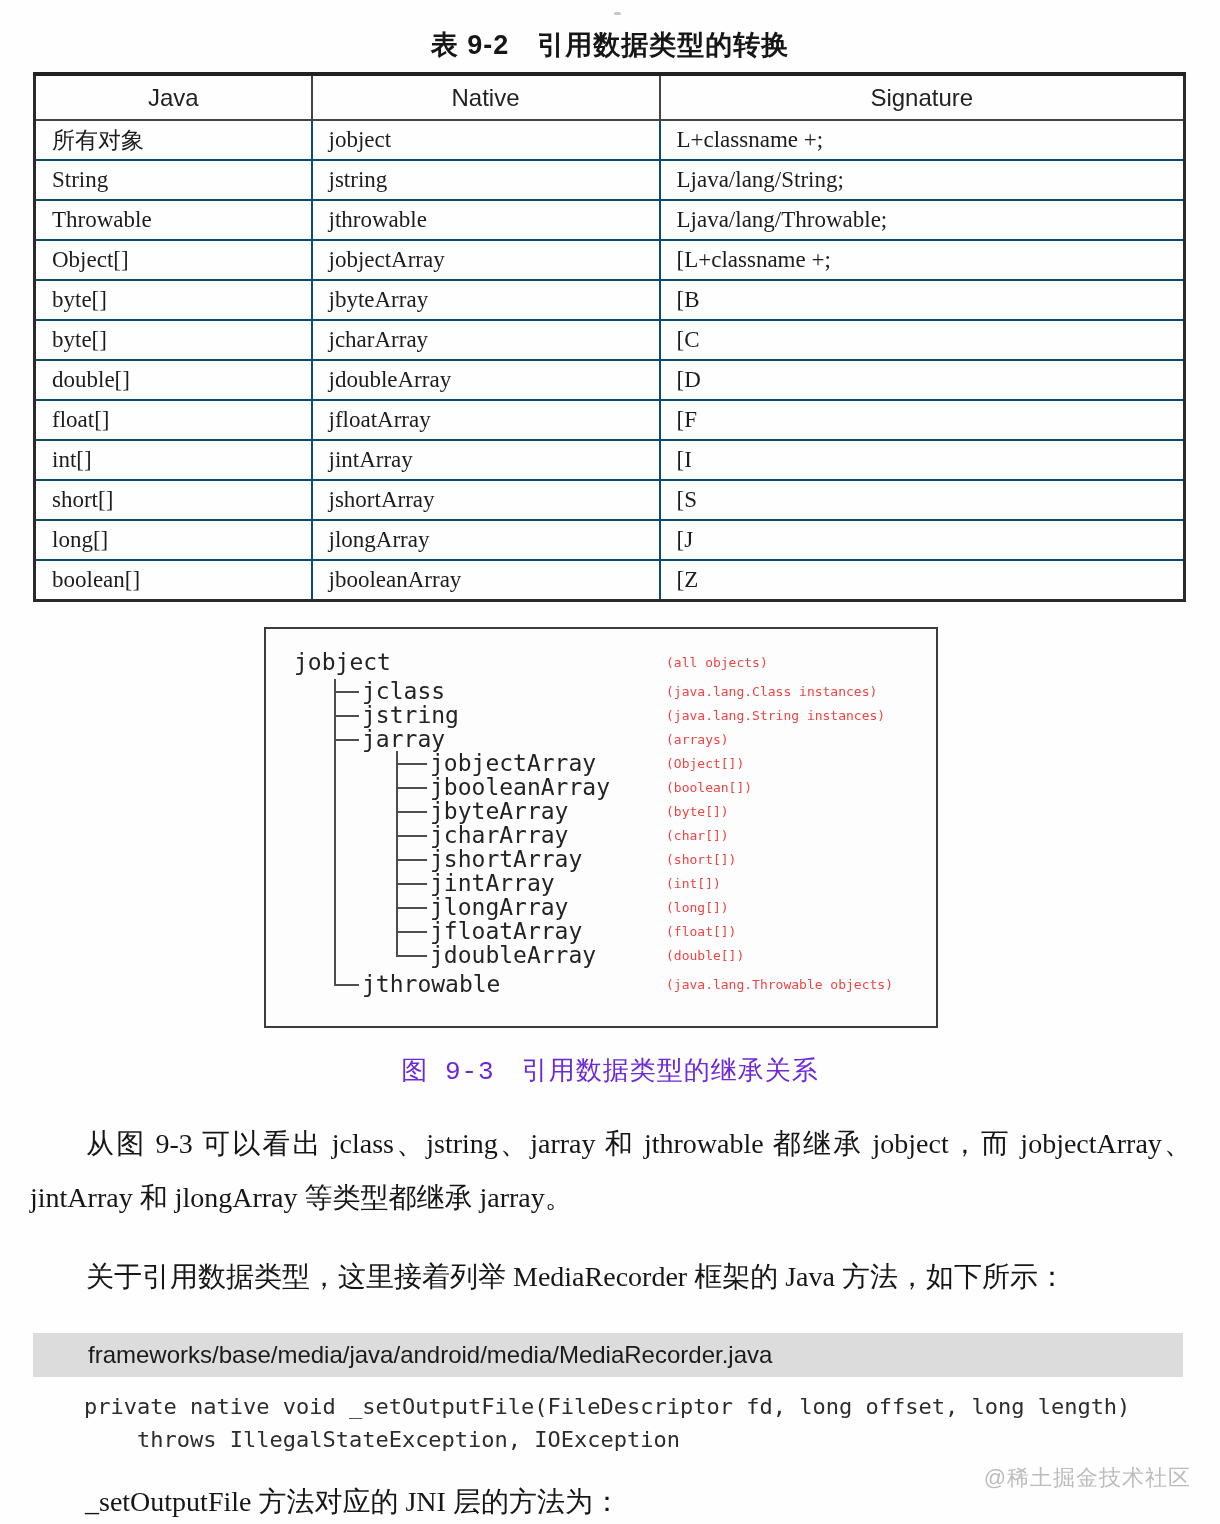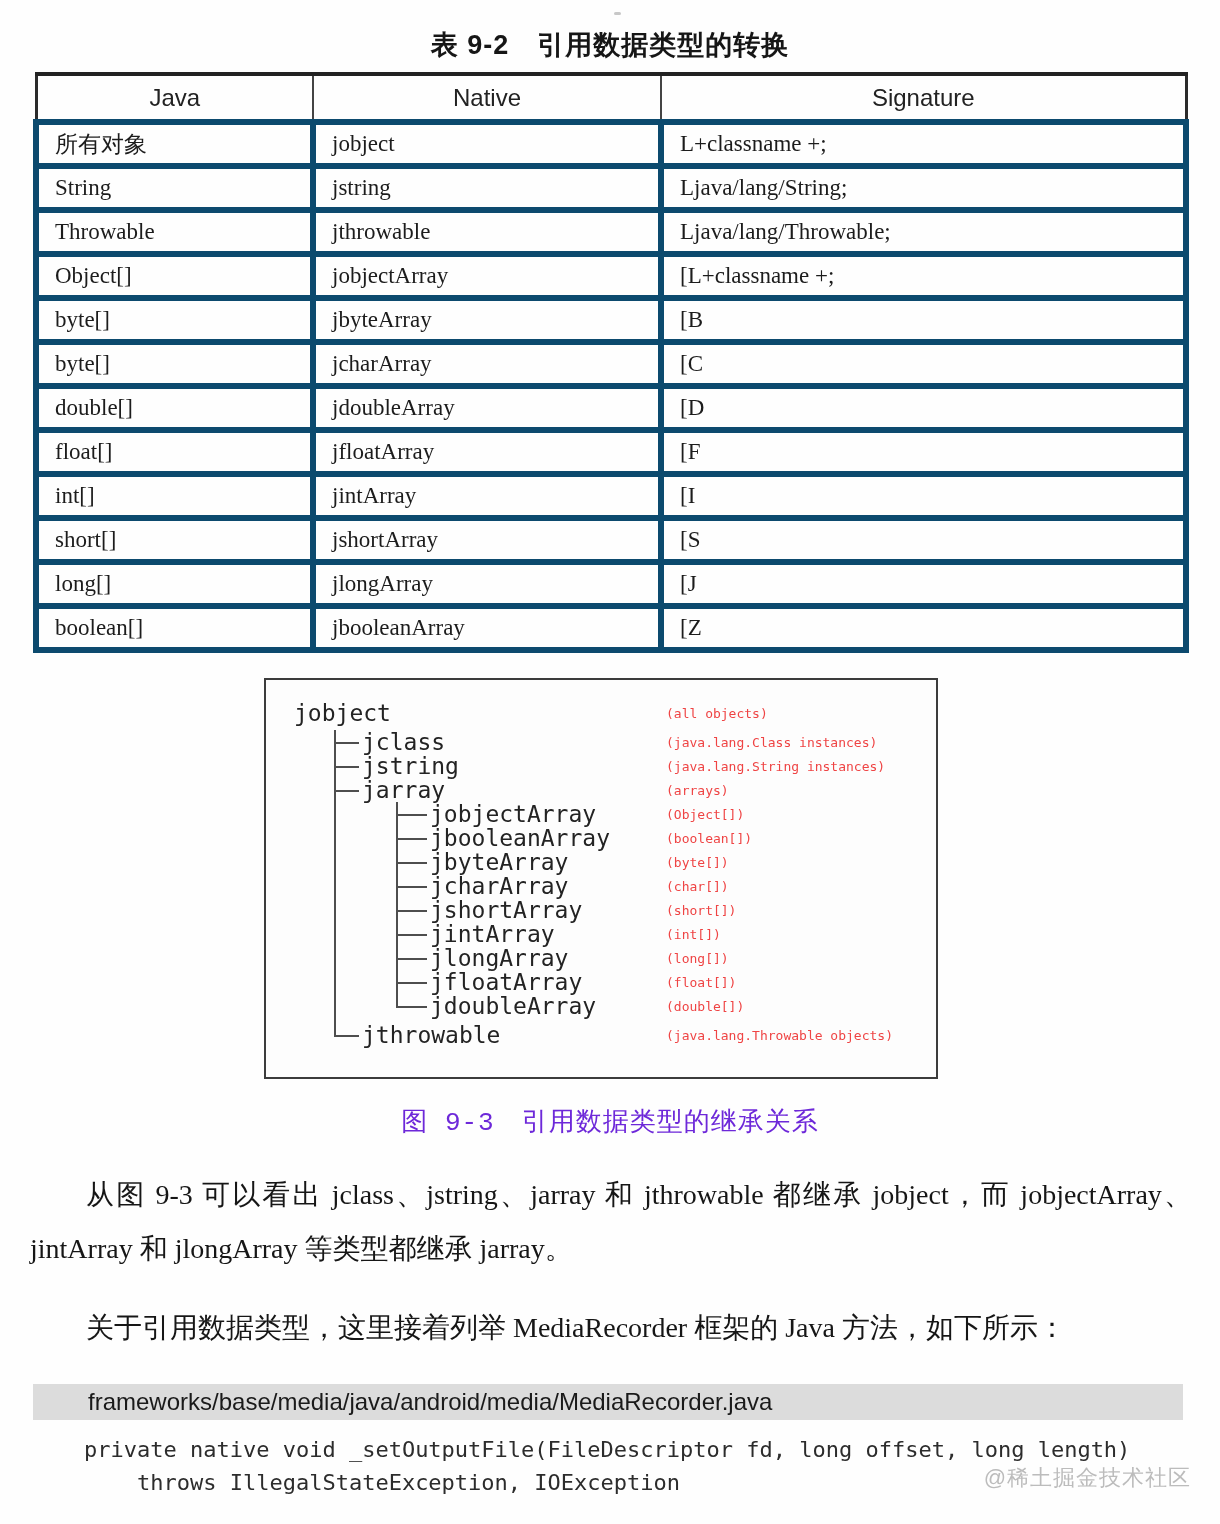--- a/index.html
+++ b/index.html
@@ -22,21 +22,21 @@
     border-collapse:collapse;
     border:3px solid #2b2b2b; border-top:4px solid #222;
   }
   table.conv th {
     height:41px; border:2px solid #444;
     font-family:"Liberation Sans","DejaVu Sans",sans-serif;
     font-size:24px; font-weight:400; color:#222; text-align:center;
     vertical-align:middle;
   }
   table.conv td {
-    height:38px; border:6px solid #0c4a6e;
+    height:38px; border:2px solid #0c4a6e;
     font-size:23px; color:#1c1c1c; padding:0 8px 0 16px;
     vertical-align:middle; white-space:nowrap; overflow:hidden;
   }
 
   
   .fig-box {
     position:relative; margin:25px 0 0 264px; width:670px; height:381px;
     border:2px solid #3c3c3c; background:#fdfdfd;
     padding-top:16px; box-sizing:content-box;
     font-family:"DejaVu Sans Mono","Liberation Mono",monospace;
@@ -64,21 +64,21 @@
   .para {
     margin:0 28px 0 30px; font-size:28px; line-height:54px;
     text-align:justify; text-justify:inter-ideograph; color:#161616;
   }
   .para.indent { text-indent:2em; }
   .p1 { margin-top:29px; }
   .p2 { margin-top:25px; }
 
   
   .code-banner {
-    margin:29px 0 0 33px; width:1150px; height:36px;
+    margin:29px 0 0 33px; width:1150px; height:44px;
     background:#dcdcdc; display:flex; align-items:center;
     box-sizing:border-box; padding-left:55px;
   }
   .code-path {
     font-family:"Liberation Sans","DejaVu Sans",sans-serif;
     font-size:24px; color:#1a1a1a;
   }
   .code-block { margin:13px 0 0 84px; }
   .code-line {
     font-family:"DejaVu Sans Mono","Liberation Mono",monospace;

